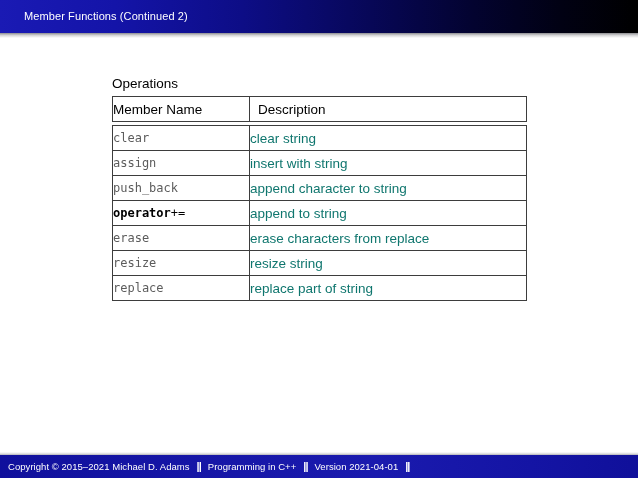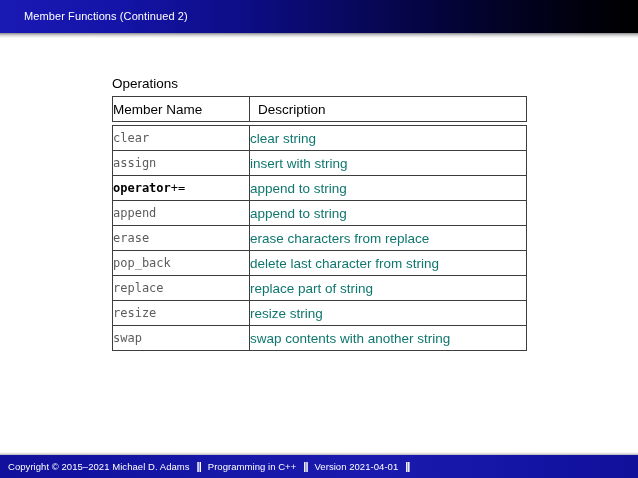--- a/index.html
+++ b/index.html
@@ -216,46 +216,38 @@
       <tbody id="ops-body">
           <tr>
             <td class="cell-pad-mono">clear</td>
             <td class="cell-pad-sans">clear string</td>
           </tr>
           <tr>
             <td class="cell-pad-mono">assign</td>
             <td class="cell-pad-sans">insert with string</td>
           </tr>
           <tr>
+            <td class="cell-pad-mono">push_back</td>
+            <td class="cell-pad-sans">append character to string</td>
+          </tr>
+          <tr>
             <td class="cell-pad-mono bold-op"><span>operator</span><span class="op-suffix">+=</span></td>
             <td class="cell-pad-sans">append to string</td>
           </tr>
           <tr>
-            <td class="cell-pad-mono">append</td>
-            <td class="cell-pad-sans">append to string</td>
-          </tr>
-          <tr>
             <td class="cell-pad-mono">erase</td>
             <td class="cell-pad-sans">erase characters from replace</td>
           </tr>
           <tr>
-            <td class="cell-pad-mono">pop_back</td>
-            <td class="cell-pad-sans">delete last character from string</td>
+            <td class="cell-pad-mono">resize</td>
+            <td class="cell-pad-sans">resize string</td>
           </tr>
           <tr>
             <td class="cell-pad-mono">replace</td>
             <td class="cell-pad-sans">replace part of string</td>
-          </tr>
-          <tr>
-            <td class="cell-pad-mono">resize</td>
-            <td class="cell-pad-sans">resize string</td>
-          </tr>
-          <tr>
-            <td class="cell-pad-mono">swap</td>
-            <td class="cell-pad-sans">swap contents with another string</td>
           </tr>
         </tbody>
     </table>
 
   </div>
 </div>
 
 <div class="footer-topline"></div>
 <div class="footer-bar">
   <div class="footer-left">

